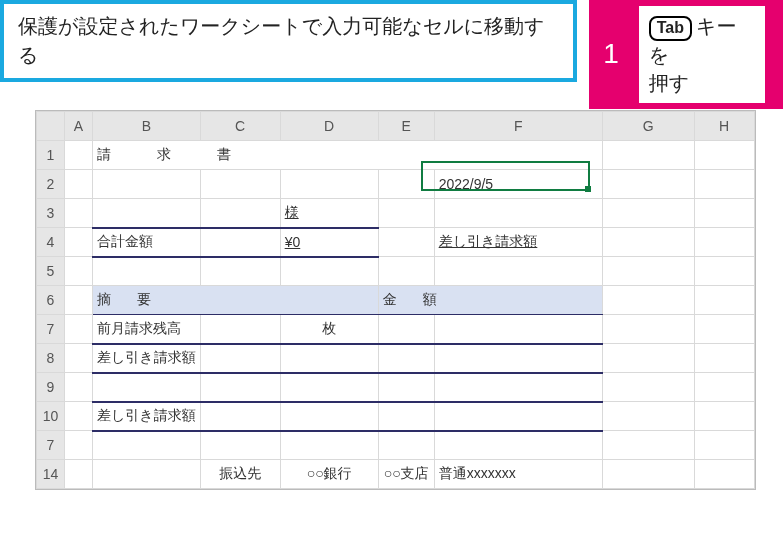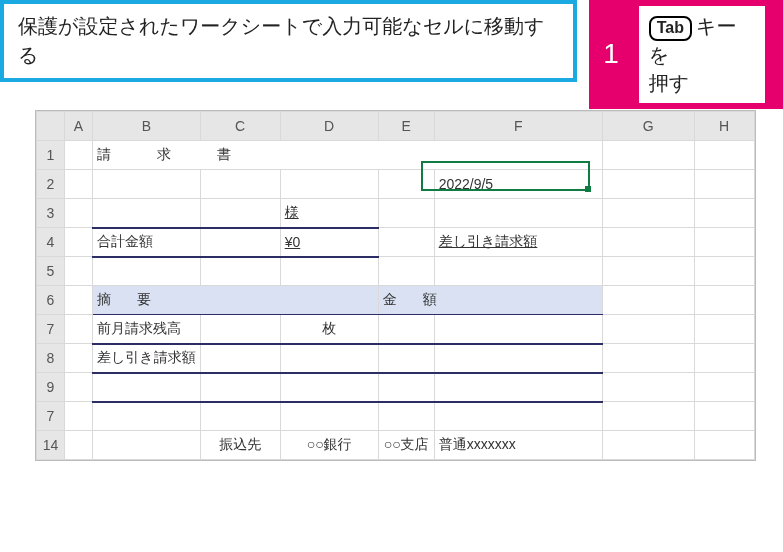--- a/index.html
+++ b/index.html
@@ -258,20 +258,31 @@
       <td></td>
       <td class="underline-b"></td>
       <td class="underline-b"></td>
       <td class="underline-b"></td>
       <td class="underline-b"></td>
       <td class="underline-b"></td>
       <td></td>
       <td></td>
     </tr>
     <tr>
+      <th class="row-hdr">10</th>
+      <td></td>
+      <td class="underline-b">差し引き請求額</td>
+      <td class="underline-b"></td>
+      <td class="underline-b"></td>
+      <td class="underline-b"></td>
+      <td class="underline-b"></td>
+      <td></td>
+      <td></td>
+    </tr>
+    <tr>
       <th class="row-hdr">7</th>
       <td></td>
           <td></td>
           <td></td>
           <td></td>
           <td></td>
           <td></td>
           <td></td>
           <td></td>
     </tr>

